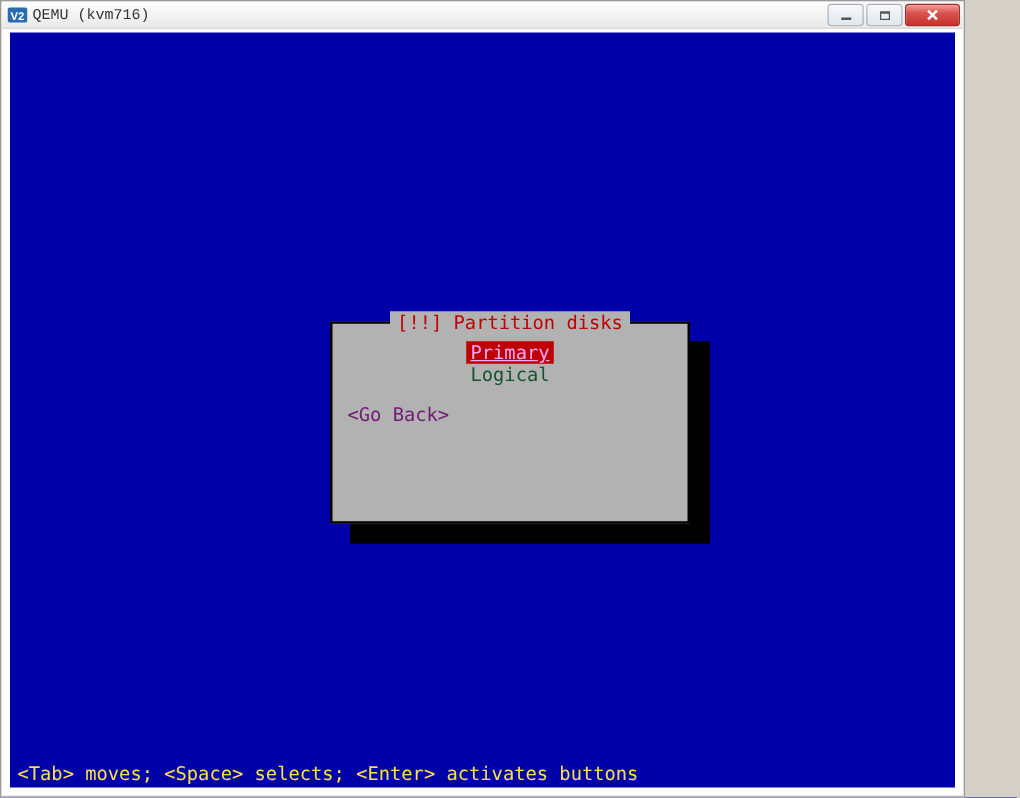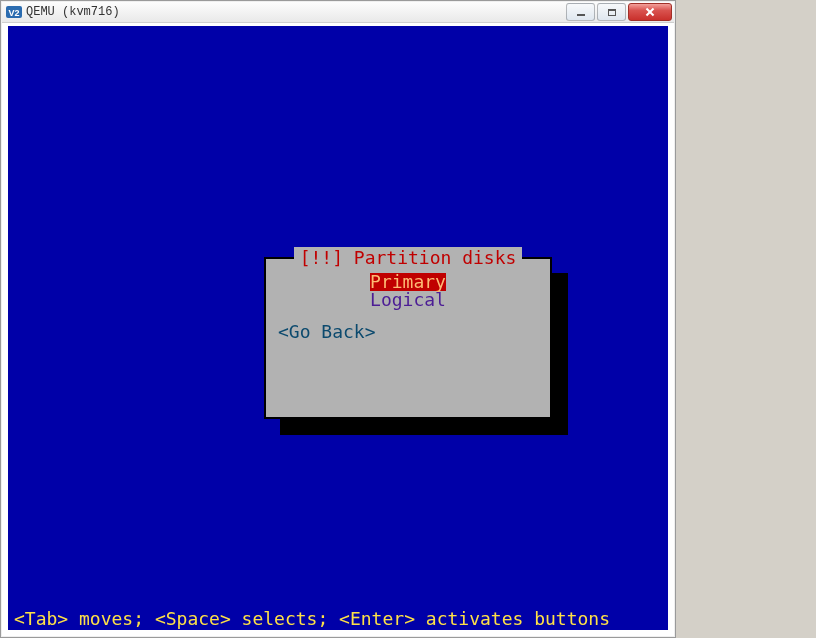--- a/index.html
+++ b/index.html
@@ -10,21 +10,21 @@
     height: 638px;
     background: #d4d0c8;
     font-family: "Segoe UI", Tahoma, sans-serif;
     overflow: hidden;
     position: relative;
   }
   
   .outer-frame {
     position: absolute;
     left: 0; top: 0;
-    width: 676px;
+    width: 772px;
     height: 638px;
     border: 1px solid #9a9a9a;
     background: #fff;
     box-shadow: inset 0 0 0 1px #efefef;
   }
   
   .titlebar {
     position: absolute;
     left: 1px; right: 1px; top: 1px;
     height: 21px;
@@ -74,21 +74,21 @@
   .content {
     position: absolute;
     left: 4px; right: 4px; bottom: 4px; top: 23px;
     background: #fff;
   }
   .vnc-screen {
     position: absolute;
     left: 3px; right: 3px; top: 2px; bottom: 3px;
     background: #0000a8;
     font-family: "DejaVu Sans Mono","Menlo","Consolas",monospace;
-    font-size: 18px;
+    font-size: 15px;
     line-height: 18px;
     color: #fff;
     overflow: hidden;
   }
   .help-line {
     position: absolute;
     left: 6px; bottom: 2px;
     color: #fde047;
     white-space: pre;
   }
@@ -121,29 +121,30 @@
   .dialog-body {
     position: absolute;
     left: 12px; right: 12px; top: 14px;
     color: #000;
   }
   .prompt { margin-bottom: 14px; white-space: pre; }
   .options { text-align: center; margin-bottom: 14px; }
   .opt {
     display: inline-block;
     min-width: 70px;
-    color: #4c1d95;
+    color: #14532d;
     white-space: pre;
   }
   .opt.selected {
     background: #c00000;
-    color: #fdba74;
+    color: #f0abfc;
+    text-decoration: underline;
   }
   .opt-row { line-height: 18px; }
-  .goback { white-space: pre; color:#0c4a6e; }
+  .goback { white-space: pre; color:#701a75; }
 </style>
 </head>
 <body>
 
 <div class="outer-frame">
   <div class="titlebar">
     <span class="app-icon">
       <svg viewBox="0 0 16 16">
           <rect x="0" y="2" width="16" height="12" rx="2" fill="#2b6cb0"></rect>
           <text x="8" y="12" text-anchor="middle" font-size="9" fill="#fff" font-family="Arial" font-weight="bold">V2</text>

